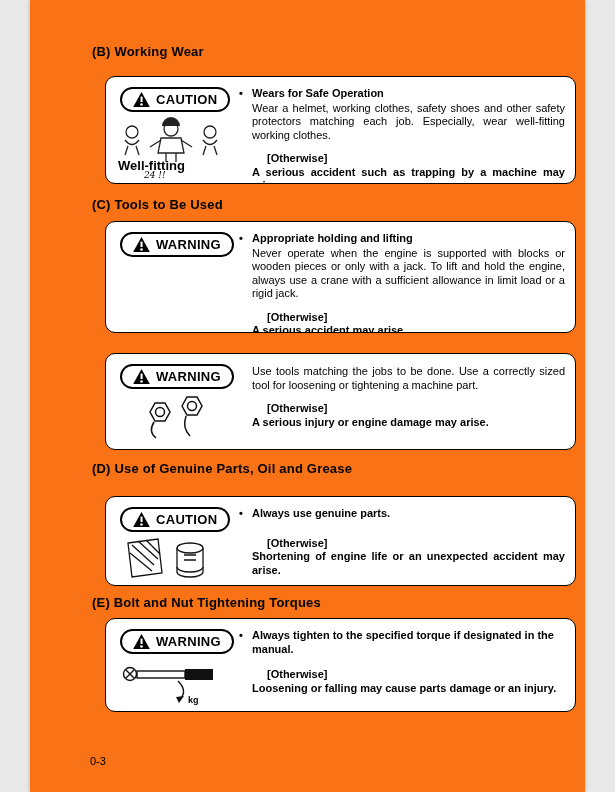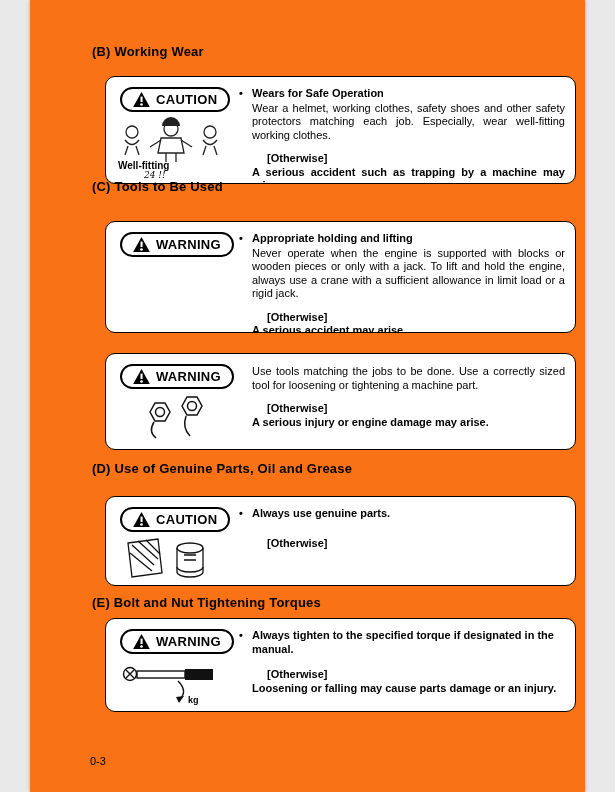--- a/index.html
+++ b/index.html
@@ -36,21 +36,21 @@
     font-size: 11px; line-height: 13.5px;
   }
   .bullet-row { display: flex; }
   .bullet-row::before { content: "\2022"; flex: 0 0 13px; width: 13px; font-weight: bold; }
   .item-title { font-weight: bold; flex: 1; }
   .item-body { margin-left: 13px; margin-top: 1px; text-align: justify; }
   .otherwise-label { margin-left: 28px; margin-top: 10px; font-weight: bold; }
   .otherwise-text { margin-left: 13px; font-weight: bold; text-align: justify; }
   .illus { position: absolute; }
   .caption {
-    position: absolute; font-size: 10px; font-weight: bold; line-height: 9px;
+    position: absolute; font-size: 13px; font-weight: bold; line-height: 9px;
   }
   .scribble {
     position: absolute; font-size: 9px; font-style: italic;
     font-family: "DejaVu Serif", serif;
   }
   .unit-label { position: absolute; font-size: 9px; font-weight: bold; }
   .page-number { position: absolute; left: 60px; top: 755px; font-size: 11px; }
 </style>
 </head>
 <body>
@@ -96,21 +96,21 @@
     <div class="content">
       <div class="bullet-row">
         <span class="item-title">Wears for Safe Operation</span>
       </div>
       <div class="item-body">Wear a helmet, working clothes, safety shoes and other safety protectors matching each job. Especially, wear well-fitting working clothes.</div>
       <div class="otherwise-label">[Otherwise]</div>
       <div class="otherwise-text">A serious accident such as trapping by a machine may arise.</div>
     </div>
   </div>
 
-  <div class="section-heading" style="top:179px;">(C) Tools to Be Used</div>
+  <div class="section-heading" style="top:197px;">(C) Tools to Be Used</div>
 
   <div class="safety-box" style="top:221px; height:112px;">
     <div class="badge">
       <span class="tri-icon">
         <svg width="17" height="15" viewBox="0 0 20 18" aria-hidden="true">
           <polygon points="10,0 20,18 0,18" fill="#000"></polygon>
           <rect x="8.8" y="5.5" width="2.5" height="6.5" fill="#fff"></rect>
           <circle cx="10" cy="15" r="1.6" fill="#fff"></circle>
         </svg>
       </span>
@@ -184,20 +184,21 @@
           <path d="M64 20 h12 M64 25 h12"></path>
         </g>
       </svg>
     </span>
 
     <div class="content">
       <div class="bullet-row">
         <span class="item-title">Always use genuine parts.</span>
       </div>
       <div class="otherwise-label" style="margin-top:16px;">[Otherwise]</div>
+      <div class="otherwise-text">Shortening of engine life or an unexpected accident may arise.</div>
     </div>
   </div>
 
   <div class="section-heading" style="top:595px;">(E) Bolt and Nut Tightening Torques</div>
 
   <div class="safety-box" style="top:618px; height:94px;">
     <div class="badge">
       <span class="tri-icon">
         <svg width="17" height="15" viewBox="0 0 20 18" aria-hidden="true">
           <polygon points="10,0 20,18 0,18" fill="#000"></polygon>

